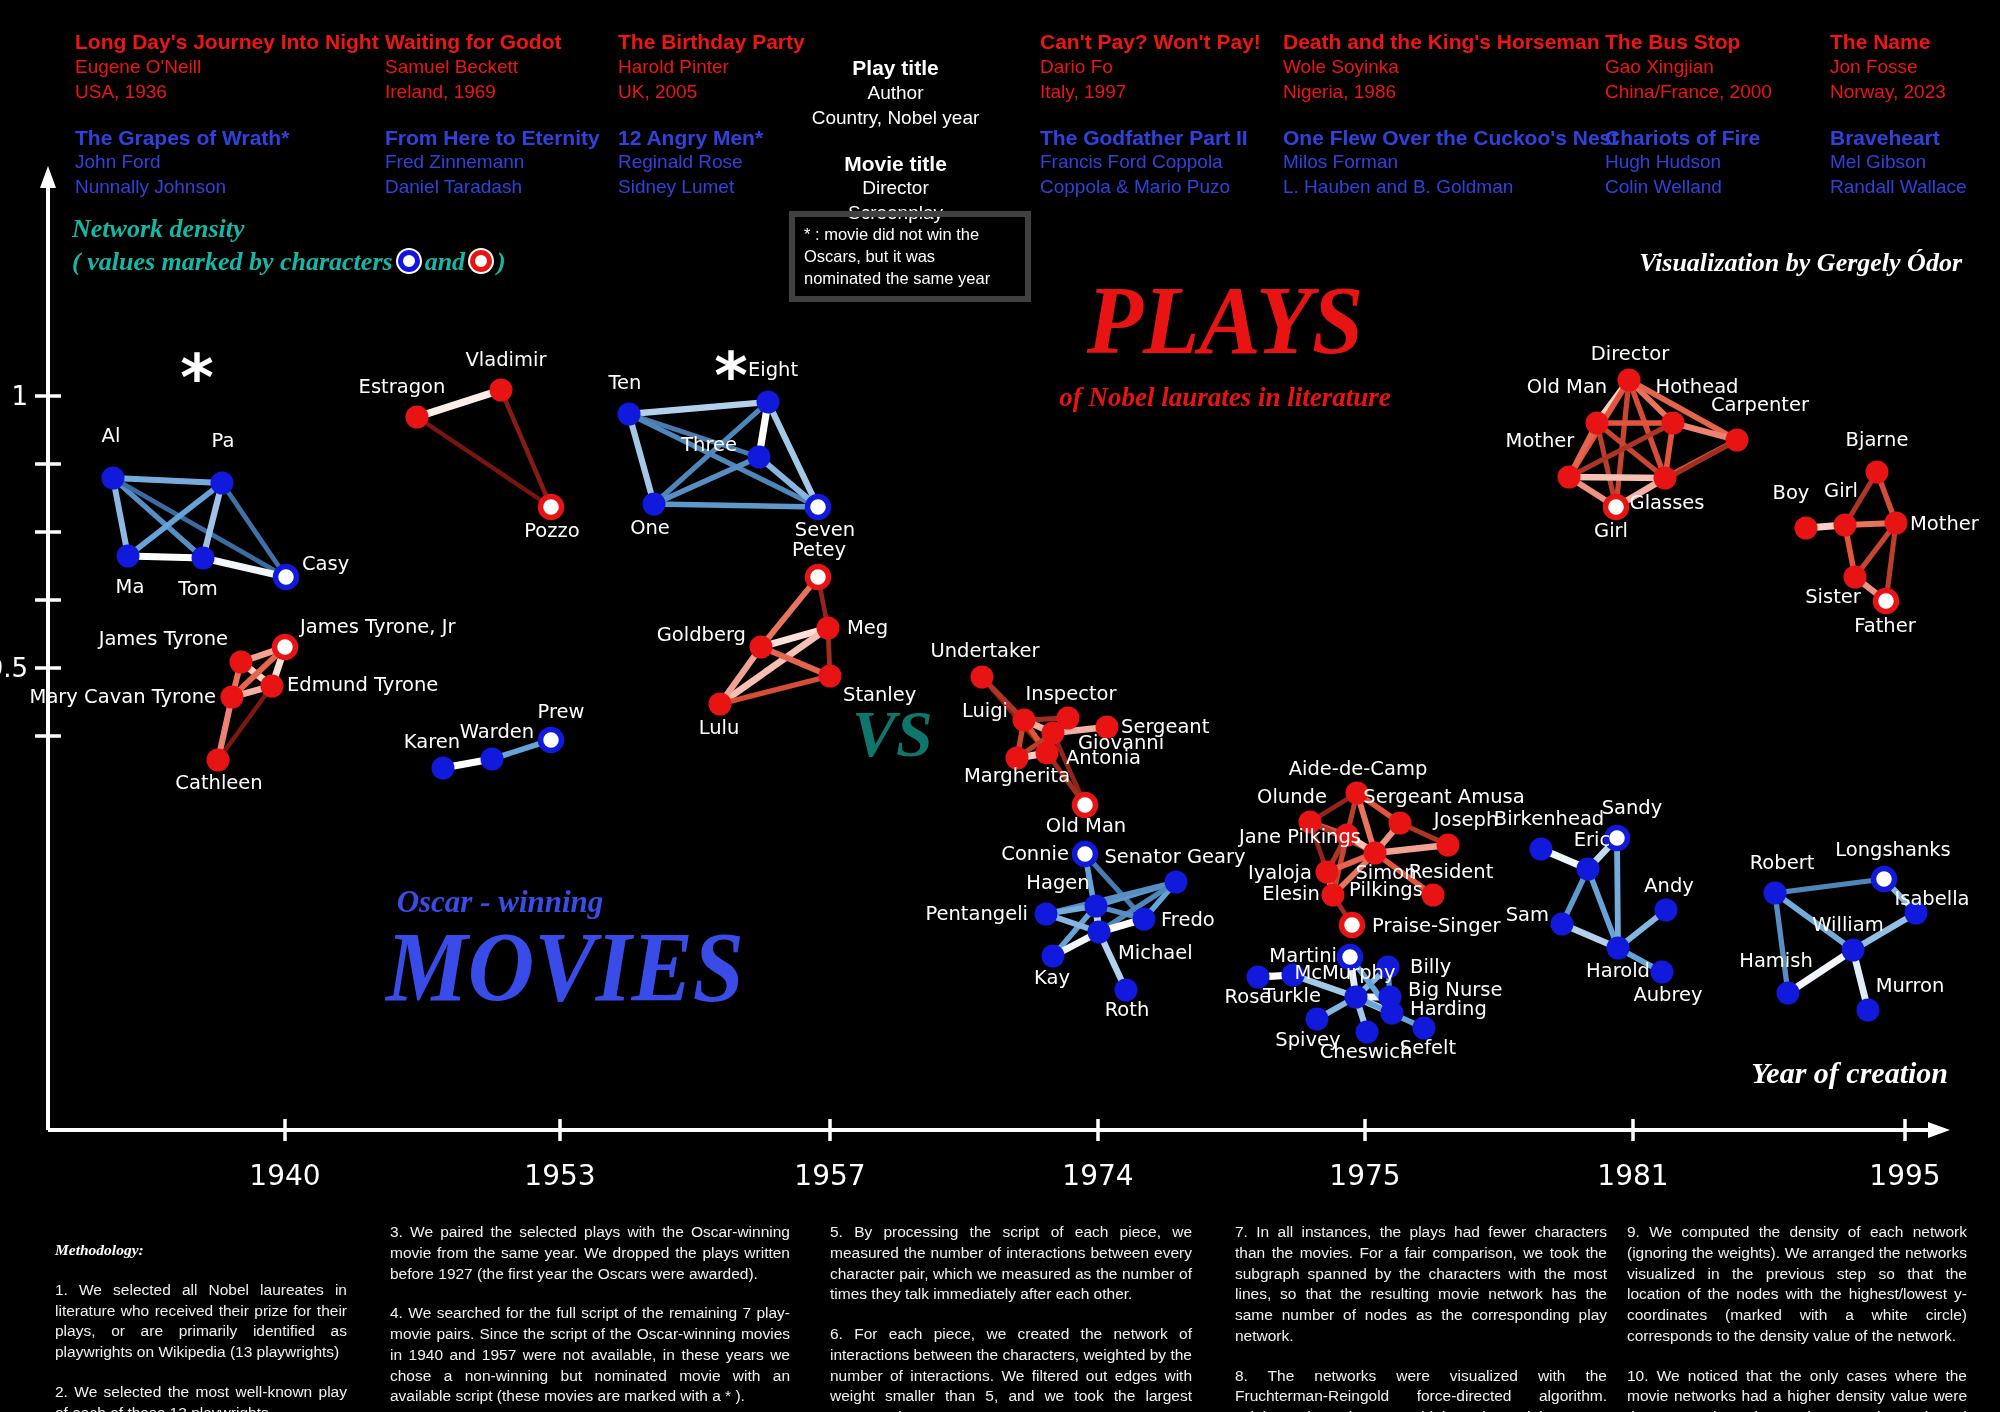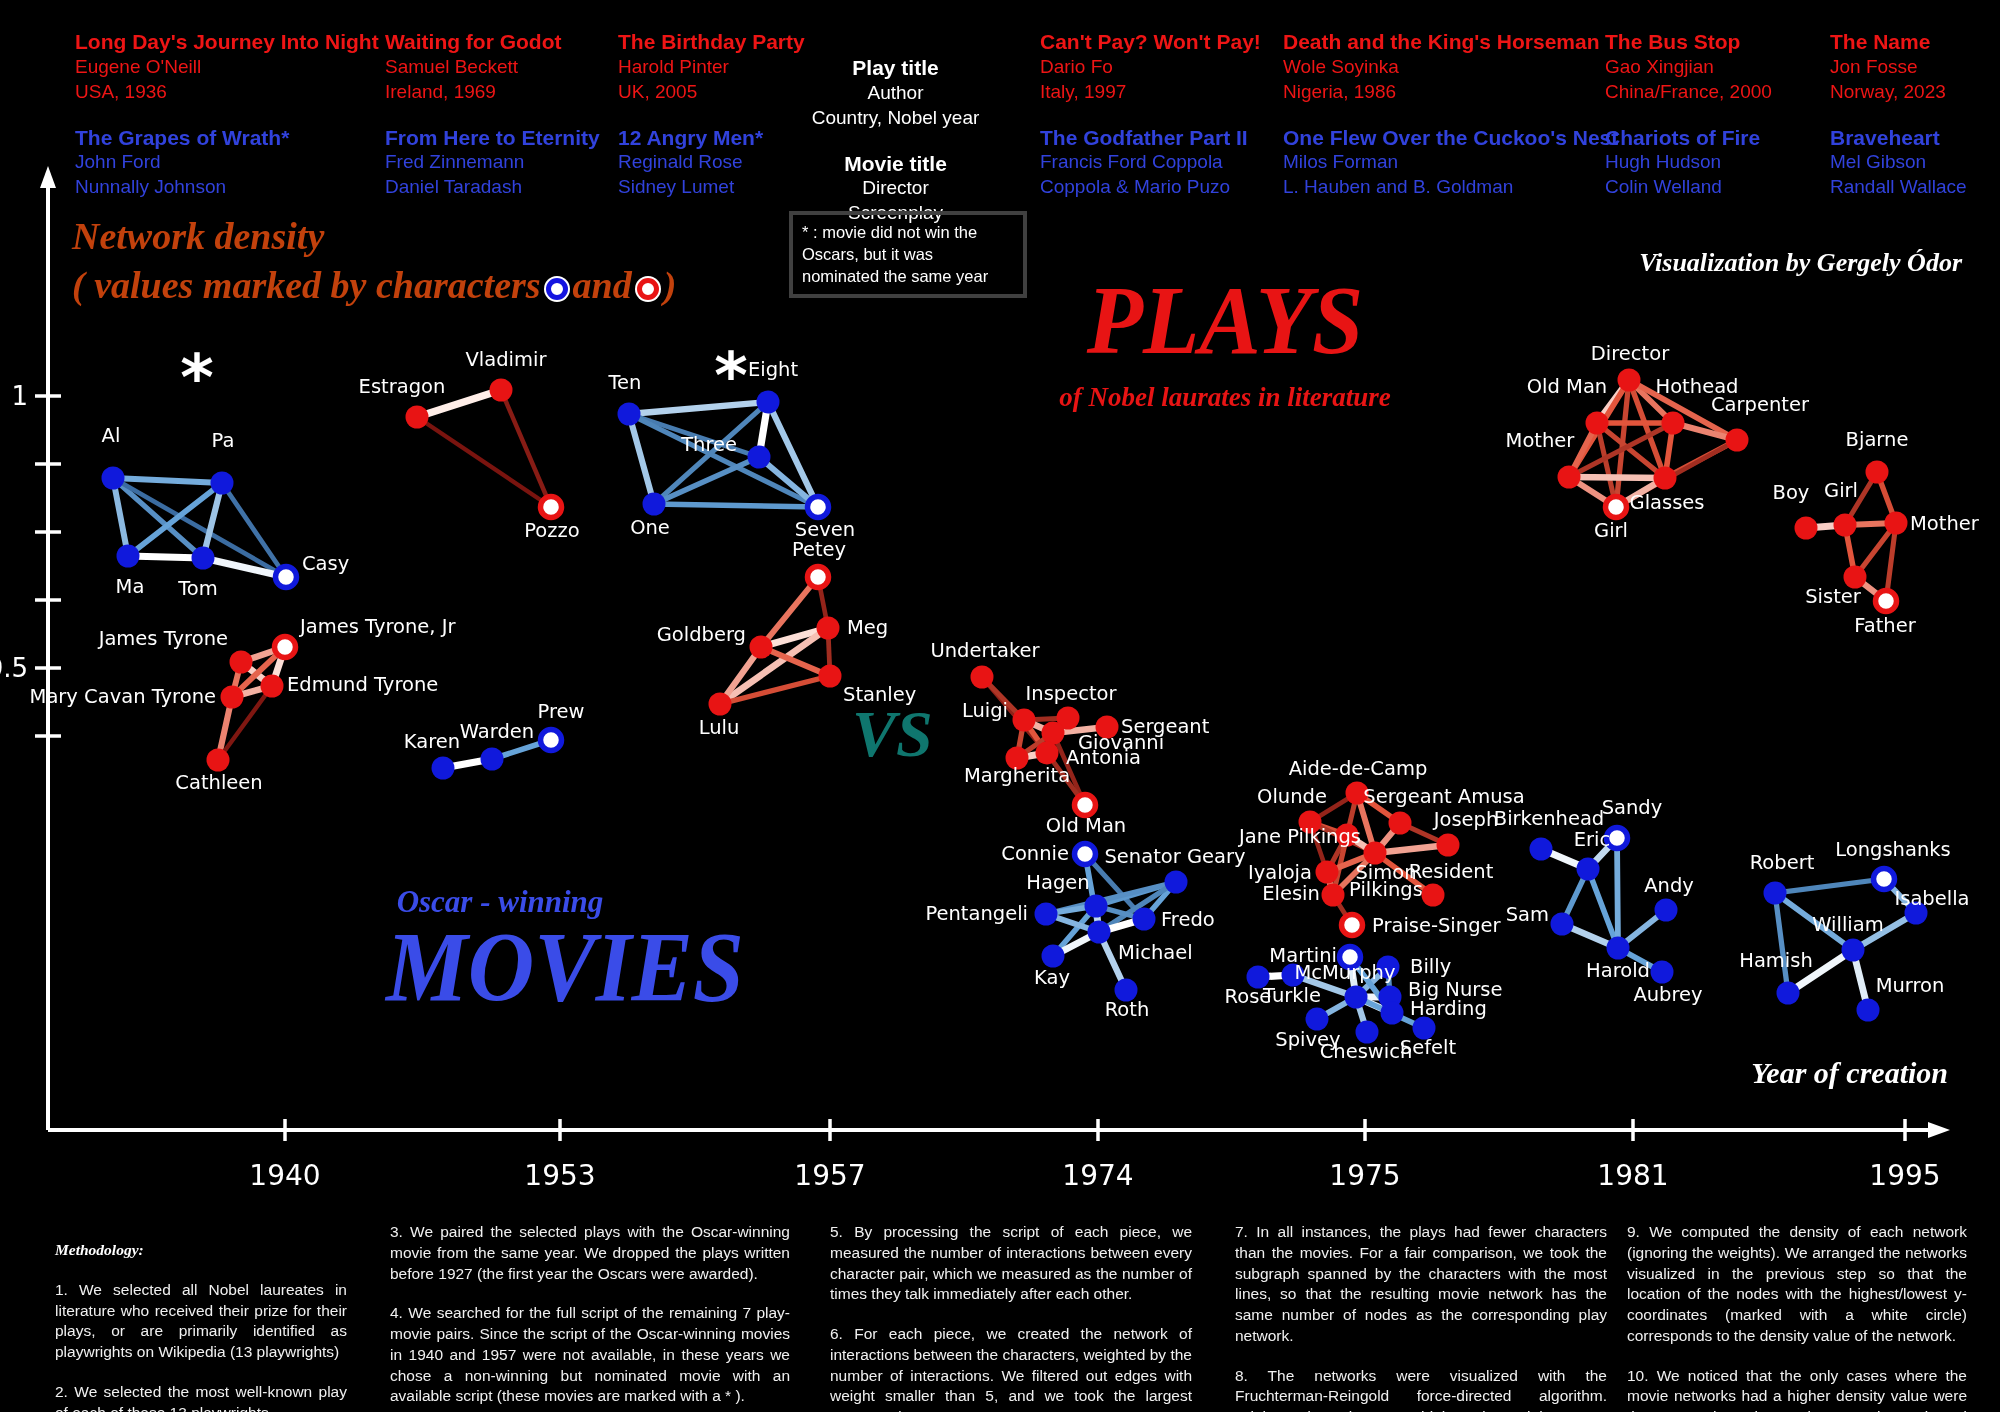--- a/index.html
+++ b/index.html
@@ -17,25 +17,25 @@
   .display{position:absolute;font-family:"Liberation Serif",serif;font-style:italic;font-weight:bold;}
   #plays-title{left:1020px;top:272px;width:410px;text-align:center;font-size:97px;color:#e81414;
                transform:scaleX(.95);line-height:1;}
   #plays-sub{left:1020px;top:382px;width:410px;text-align:center;font-size:27px;color:#e81414;}
   #vs{left:852px;top:696px;font-size:66px;color:#0f766e;}
   #movies-pre{left:340px;top:884px;width:320px;text-align:center;font-size:31px;color:#3a4ce8;}
   #movies-title{left:340px;top:914px;width:450px;text-align:center;font-size:100px;color:#3a4ce8;
                 transform:scaleX(.92);line-height:1.05;}
   #credit{right:38px;top:248px;font-size:26px;color:#fff;}
   #xaxis-title{right:52px;top:1056px;font-size:30px;color:#fff;}
-  #ydensity{left:72px;top:212px;font-size:38px;color:#c2410c;line-height:1.28;}
+  #ydensity{left:72px;top:212px;font-size:26px;color:#14b8a6;line-height:1.28;}
   .mk{display:inline-block;width:12px;height:12px;border-radius:50%;background:#fff;
       border:5px solid #1414e0;box-shadow:0 0 0 2px #fff;vertical-align:-2px;margin:0 5px;}
   .mk.red{border-color:#e81414;}
-  #note-box{position:absolute;left:789px;top:211px;width:212px;border:4px solid #404040;color:#fff;
+  #note-box{position:absolute;left:789px;top:211px;width:212px;border:6px solid #404040;color:#fff;
             font-size:16.5px;line-height:1.32;padding:7px 9px;}
   .meth-col{position:absolute;color:#f0f0f0;}
   .meth-col p{margin:0 0 19px;text-align:justify;font-size:15.5px;line-height:1.34;}
   .meth-title{font-family:"Liberation Serif",serif;font-style:italic;font-weight:bold;
               font-size:28px;margin:0 0 16px;color:#fff;text-align:right;}
   #chart{position:absolute;left:0;top:0;}
 </style>
 </head>
 <body>
 

